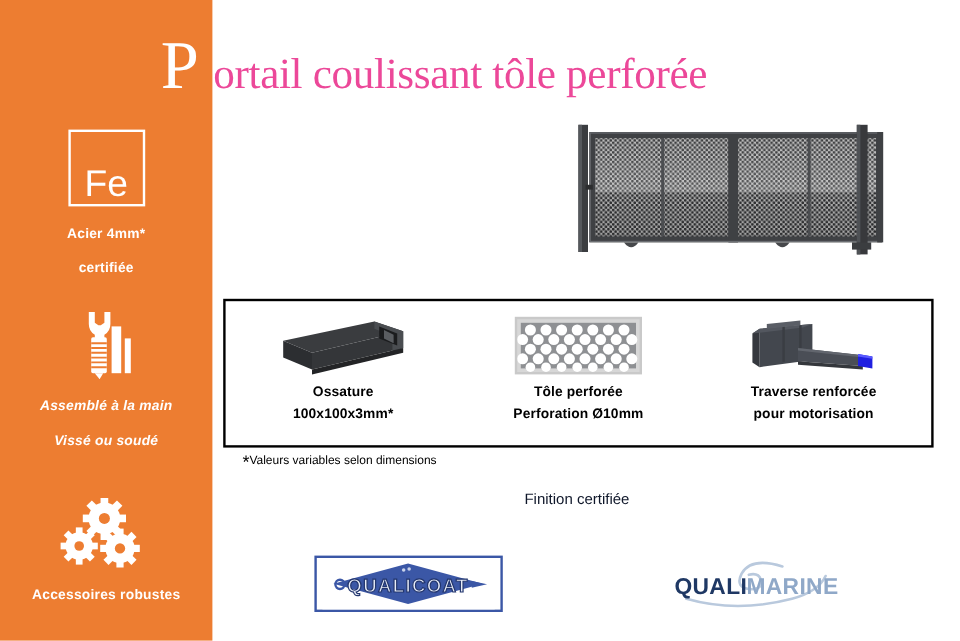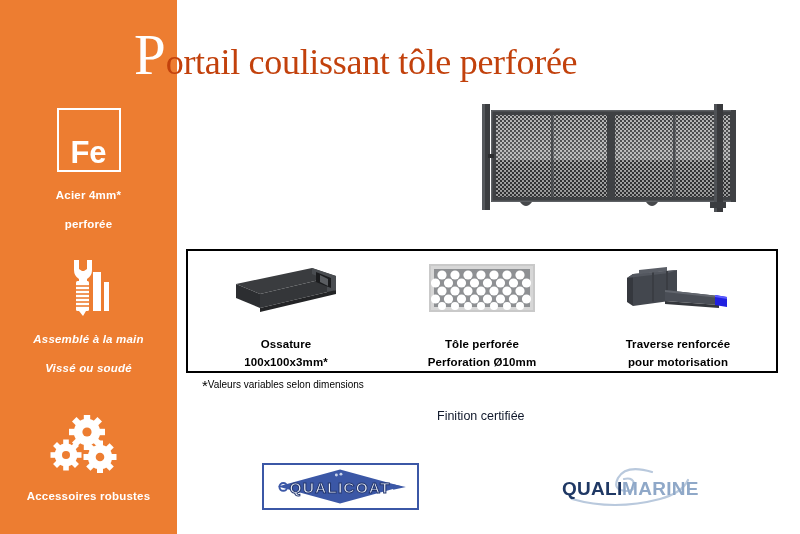--- a/index.html
+++ b/index.html
@@ -54,21 +54,21 @@
     height: 64px;
     border: 2px solid #ffffff;
     margin: 0 auto 11px auto;
     box-sizing: border-box;
     display: flex;
     align-items: center;
     justify-content: center;
   }
   #fe-symbol {
     font-size: 31px;
-    font-weight: 700;
+    font-weight: 400;
     color: #ffffff;
     line-height: 1;
     font-family: "Liberation Sans", sans-serif;
     margin-top: 25px;
   }
 
   .side-icon {
     display: block;
     margin: 0 auto 9px auto;
   }
@@ -87,25 +87,25 @@
     font-size: 57px;
     line-height: 1;
     color: #ffffff;
     font-family: "Liberation Serif", serif;
     font-weight: 400;
     letter-spacing: -1px;
   }
   #title-rest {
     font-size: 36px;
     line-height: 1;
-    color: #c2410c;
+    color: #ec4899;
     font-family: "Liberation Serif", serif;
     font-weight: 400;
     letter-spacing: -0.3px;
-    margin-left: 1px;
+    margin-left: 13px;
   }
 
   
   #gate-photo {
     position: absolute;
     left: 478px;
     top: 98px;
     width: 292px;
     height: 122px;
   }
@@ -139,21 +139,21 @@
   }
   .feature-line {
     font-size: 11.5px;
     font-weight: bold;
     color: #000000;
     text-align: center;
     line-height: 1.25;
     letter-spacing: 0.1px;
     font-family: "Liberation Sans", sans-serif;
   }
-  .feature-line.first { margin-top: 20px; }
+  .feature-line.first { margin-top: 3px; }
   .feature-line.second { margin-top: 4px; }
 
   
   #footnote {
     position: absolute;
     left: 202px;
     top: 379px;
     font-size: 10px;
     font-weight: normal;
     color: #000000;
@@ -198,21 +198,21 @@
 
 <div id="page">
 
   <div id="sidebar">
 
     <div class="side-block" style="top:108px;">
       <div id="fe-box">
         <span id="fe-symbol">Fe</span>
       </div>
       <p class="side-label">Acier 4mm*</p>
-      <p class="side-label l2">perforée</p>
+      <p class="side-label l2">certifiée</p>
     </div>
 
     <div class="side-block" style="top:258px;font-style:italic;">
       <svg class="side-icon" width="62" height="58" viewBox="0 0 62 58">
 
         <path d="M16 2 L16 12 Q16 18 21 21 L21 40 L29 40 L29 21 Q34 18 34 12 L34 2 L29 2 L29 11 L26 13 L24 13 L21 11 L21 2 Z" fill="#ffffff"></path>
 
         <rect x="18" y="23" width="13" height="30" rx="1.5" fill="#ffffff"></rect>
         <g stroke="#ed7d31" stroke-width="1.6">
           <line x1="18" y1="28" x2="31" y2="28"></line>

